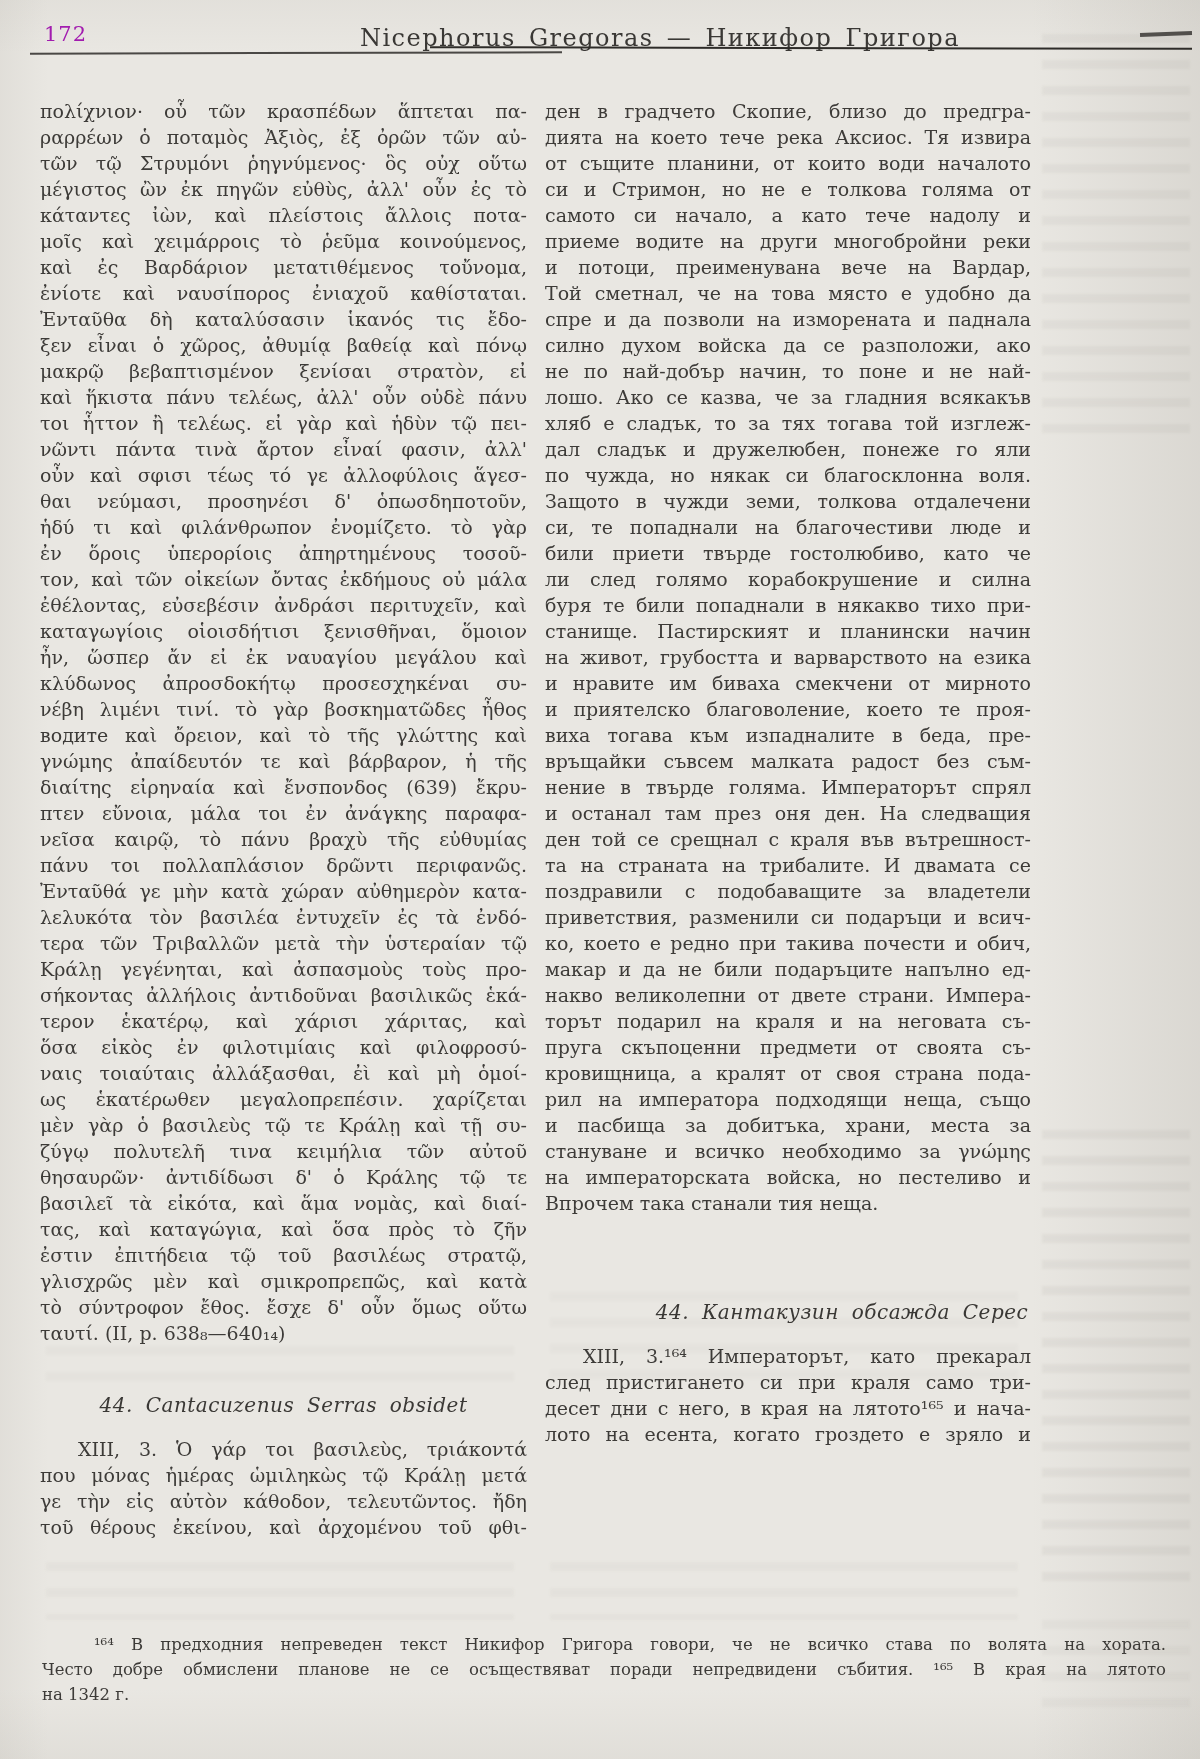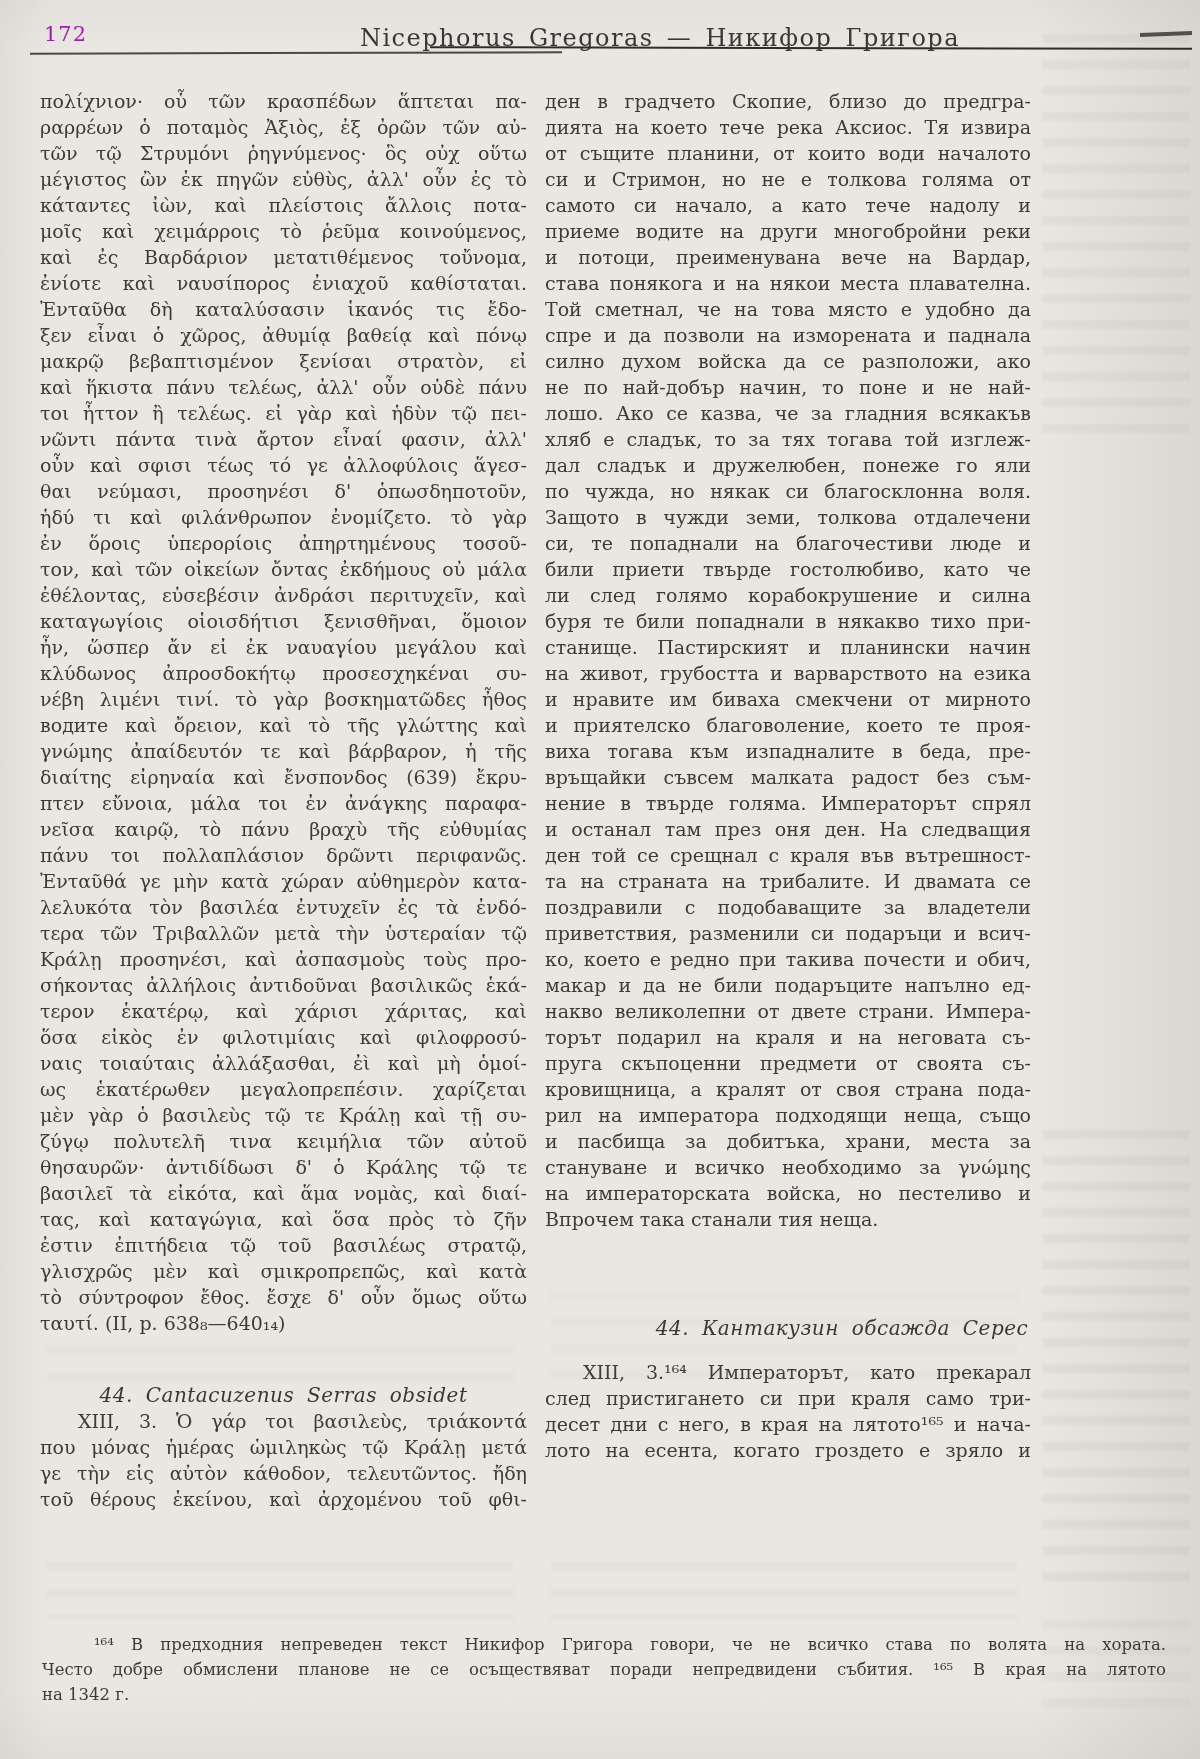--- a/index.html
+++ b/index.html
@@ -25,37 +25,37 @@
   .running-title{
     position:absolute;left:80px;top:24px;width:880px;
     text-align:right;font-size:24px;letter-spacing:1.5px;color:#3a3835;
     word-spacing:4px;
   }
   .rule{position:absolute;background:var(--rule);height:2px;}
   .rule1{left:30px;top:52px;width:532px;transform:rotate(-0.15deg);opacity:.85;}
   .rule2{left:430px;top:47px;width:762px;transform:rotate(0.12deg);}
   .rule3{left:1140px;top:32px;width:52px;height:4px;transform:rotate(-2deg);opacity:.8;}
 
-  .col{position:absolute;top:88px;width:487px;font-size:19px;line-height:26px;}
+  .col{position:absolute;top:98px;width:487px;font-size:19px;line-height:26px;}
   .col.left{left:40px;}
   .col.right{left:545px;width:486px;}
 
   .line{
     text-align:justify;text-align-last:justify;
     white-space:normal;
     color:var(--ink);
   }
   .line.last{text-align-last:left;}
   .line.indent{text-indent:38px;}
 
   .heading{
     font-style:italic;text-align:center;font-size:20px;
     letter-spacing:0.5px;word-spacing:6px;color:#3a3835;
   }
-  .col.left .heading{margin-top:46px;}
+  .col.left .heading{margin-top:46px;margin-bottom:18px;}
   .col.right .heading{margin-top:83px;margin-bottom:18px;padding-left:108px;}
 
   .footnotes{
     position:absolute;left:42px;top:1632px;width:1124px;
     font-size:16.5px;line-height:25px;color:#403e3a;
   }
   .footnotes .line.indent{text-indent:52px;}
 
   .ghost{
     position:absolute;
@@ -108,21 +108,21 @@
       <div class="line">νέβη λιμένι τινί. τὸ γὰρ βοσκηματῶδες ἦθος</div>
       <div class="line">водите καὶ ὄρειον, καὶ τὸ τῆς γλώττης καὶ</div>
       <div class="line">γνώμης ἀπαίδευτόν τε καὶ βάρβαρον, ἡ τῆς</div>
       <div class="line">διαίτης εἰρηναία καὶ ἔνσπονδος (639) ἔκρυ-</div>
       <div class="line">πτεν εὔνοια, μάλα τοι ἐν ἀνάγκης παραφα-</div>
       <div class="line">νεῖσα καιρῷ, τὸ πάνυ βραχὺ τῆς εὐθυμίας</div>
       <div class="line">πάνυ τοι πολλαπλάσιον δρῶντι περιφανῶς.</div>
       <div class="line">Ἐνταῦθά γε μὴν κατὰ χώραν αὐθημερὸν κατα-</div>
       <div class="line">λελυκότα τὸν βασιλέα ἐντυχεῖν ἐς τὰ ἐνδό-</div>
       <div class="line">τερα τῶν Τριβαλλῶν μετὰ τὴν ὑστεραίαν τῷ</div>
-      <div class="line">Κράλῃ προσηνέσι, καὶ ἀσπασμοὺς τοὺς προ-</div>
+      <div class="line">Κράλῃ γεγένηται, καὶ ἀσπασμοὺς τοὺς προ-</div>
       <div class="line">σήκοντας ἀλλήλοις ἀντιδοῦναι βασιλικῶς ἑκά-</div>
       <div class="line">τερον ἑκατέρῳ, καὶ χάρισι χάριτας, καὶ</div>
       <div class="line">ὅσα εἰκὸς ἐν φιλοτιμίαις καὶ φιλοφροσύ-</div>
       <div class="line">ναις τοιαύταις ἀλλάξασθαι, ἐὶ καὶ μὴ ὁμοί-</div>
       <div class="line">ως ἑκατέρωθεν μεγαλοπρεπέσιν. χαρίζεται</div>
       <div class="line">μὲν γὰρ ὁ βασιλεὺς τῷ τε Κράλῃ καὶ τῇ συ-</div>
       <div class="line">ζύγῳ πολυτελῆ τινα κειμήλια τῶν αὐτοῦ</div>
       <div class="line">θησαυρῶν· ἀντιδίδωσι δ' ὁ Κράλης τῷ τε</div>
       <div class="line">βασιλεῖ τὰ εἰκότα, καὶ ἅμα νομὰς, καὶ διαί-</div>
       <div class="line">τας, καὶ καταγώγια, καὶ ὅσα πρὸς τὸ ζῆν</div>
@@ -141,21 +141,20 @@
   </div>
 <div class="col right">
     <div class="paragraph">
       <div class="line">ден в градчето Скопие, близо до предгра-</div>
       <div class="line">дията на което тече река Аксиос. Тя извира</div>
       <div class="line">от същите планини, от които води началото</div>
       <div class="line">си и Стримон, но не е толкова голяма от</div>
       <div class="line">самото си начало, а като тече надолу и</div>
       <div class="line">приеме водите на други многобройни реки</div>
       <div class="line">и потоци, преименувана вече на Вардар,</div>
-      <div class="line">става понякога и на някои места плавателна.</div>
       <div class="line">Той сметнал, че на това място е удобно да</div>
       <div class="line">спре и да позволи на изморената и паднала</div>
       <div class="line">силно духом войска да се разположи, ако</div>
       <div class="line">не по най-добър начин, то поне и не най-</div>
       <div class="line">лошо. Ако се казва, че за гладния всякакъв</div>
       <div class="line">хляб е сладък, то за тях тогава той изглеж-</div>
       <div class="line">дал сладък и дружелюбен, понеже го яли</div>
       <div class="line">по чужда, но някак си благосклонна воля.</div>
       <div class="line">Защото в чужди земи, толкова отдалечени</div>
       <div class="line">си, те попаднали на благочестиви люде и</div>

